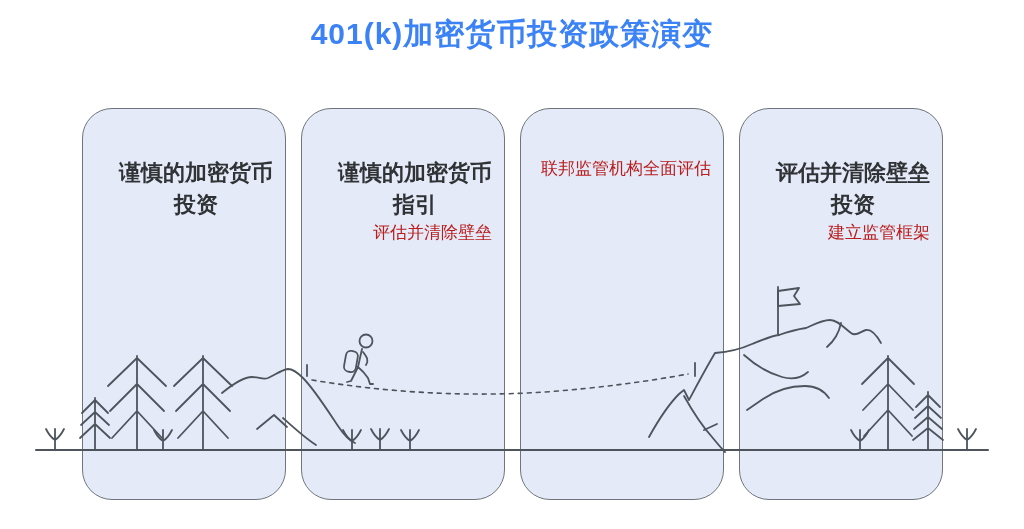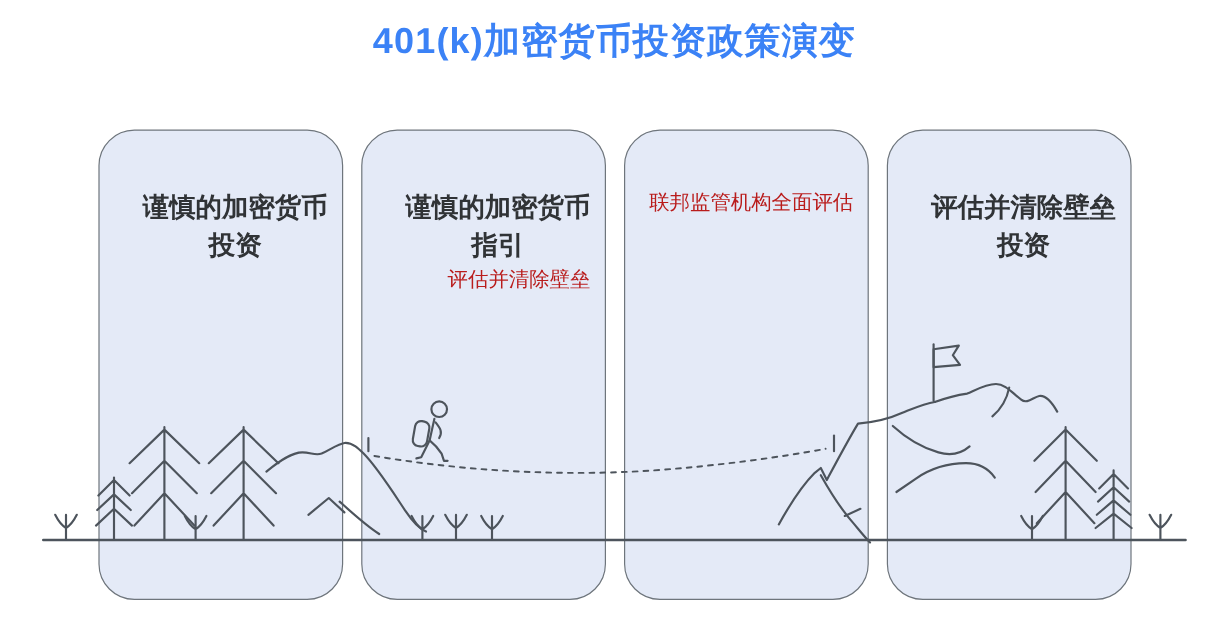--- a/index.html
+++ b/index.html
@@ -85,20 +85,21 @@
       <div class="card-title">谨慎的加密货币
 指引</div>
       <div class="card-subtitle">评估并清除壁垒</div>
     </div>
     <div class="card">
       <div class="card-subtitle">联邦监管机构全面评估</div>
     </div>
     <div class="card">
       <div class="card-title">评估并清除壁垒
 投资</div>
+      <div class="card-subtitle">建立监管框架</div>
     </div>
   </div>
 
   <svg class="scene" width="1024" height="529" viewBox="0 0 1024 529">
 
     <path class="ground" d="M36,450 L988,450"></path>
 
     <g>
       <path d="M55,450 V429 M55,440 Q50,437 46,429 M55,440 Q60,437 64,429"></path>
       <path d="M163,450 V430 M163,441 Q158,438 154,430 M163,441 Q168,438 172,430"></path>

